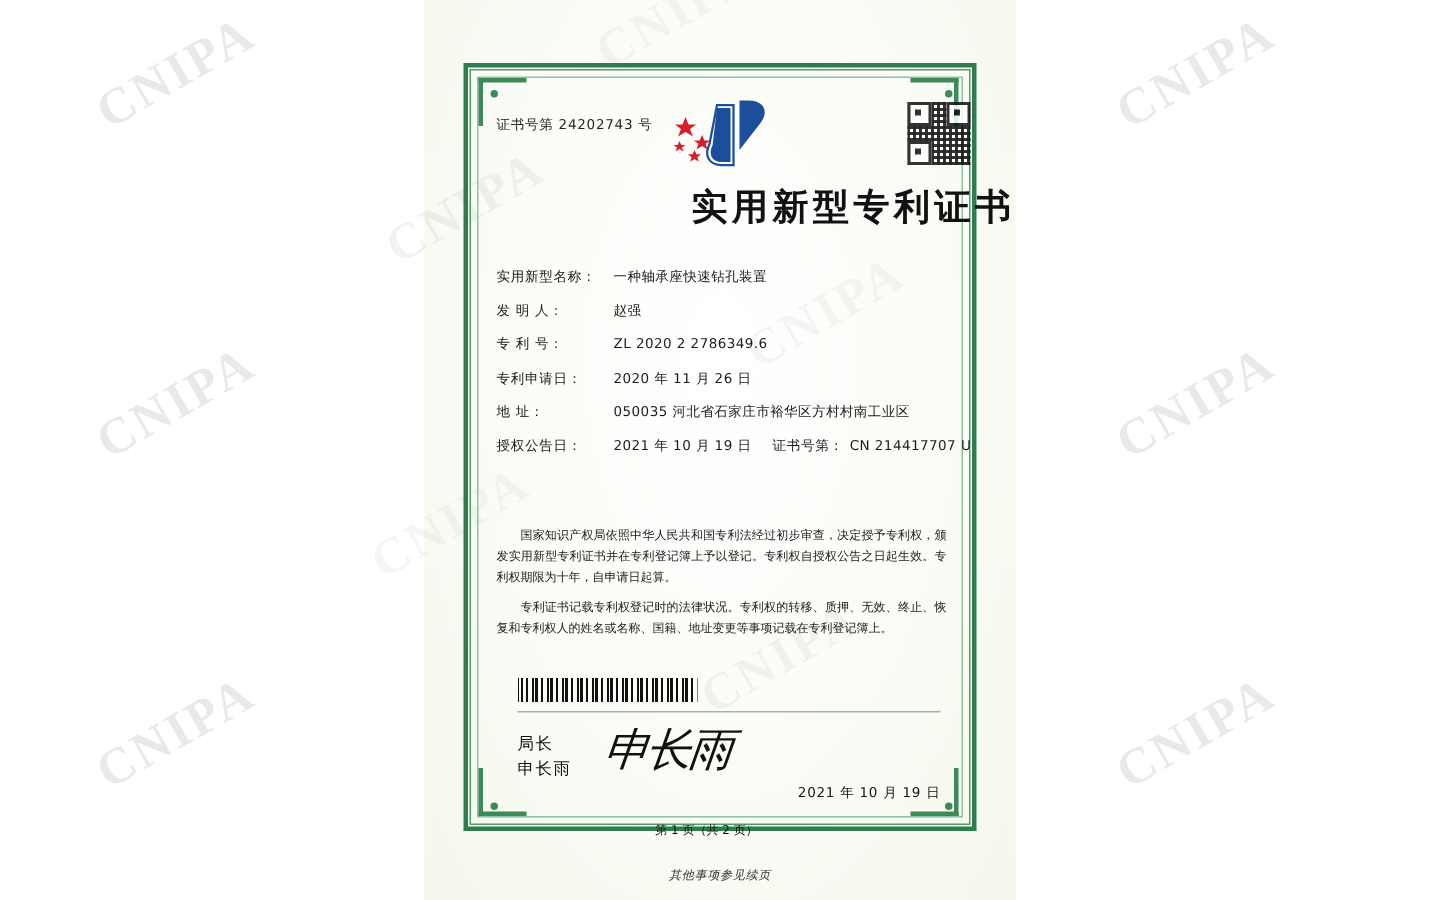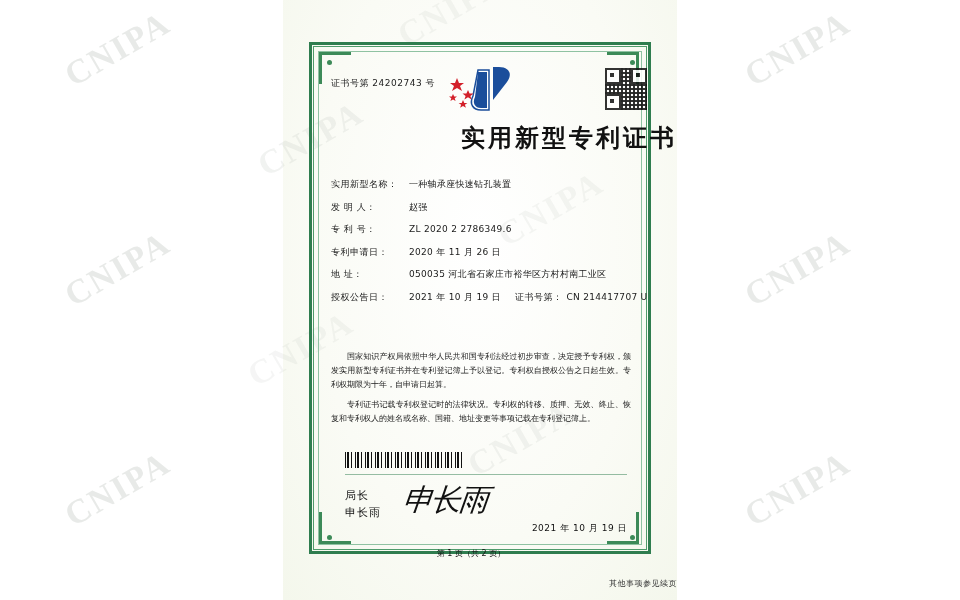--- a/index.html
+++ b/index.html
@@ -255,25 +255,26 @@
     top: 548px;
     text-align: center;
     font-size: 8px;
     color: #111;
     font-family: "DejaVu Sans", sans-serif;
   }
   .footer-note {
     position: absolute;
     left: 0; right: 0;
     top: 578px;
-    text-align: right;
+    text-align: center;
     font-size: 8px;
     color: #333;
     font-family: "DejaVu Sans", sans-serif;
     letter-spacing: 0.5px;
+    font-style: italic;
   }
 </style>
 </head>
 <body>
 
 <div id="page">
 
   <div class="wm" style="left:60px;  top:30px;">CNIPA</div>
   <div class="wm" style="left:60px;  top:250px;">CNIPA</div>
   <div class="wm" style="left:60px;  top:470px;">CNIPA</div>

